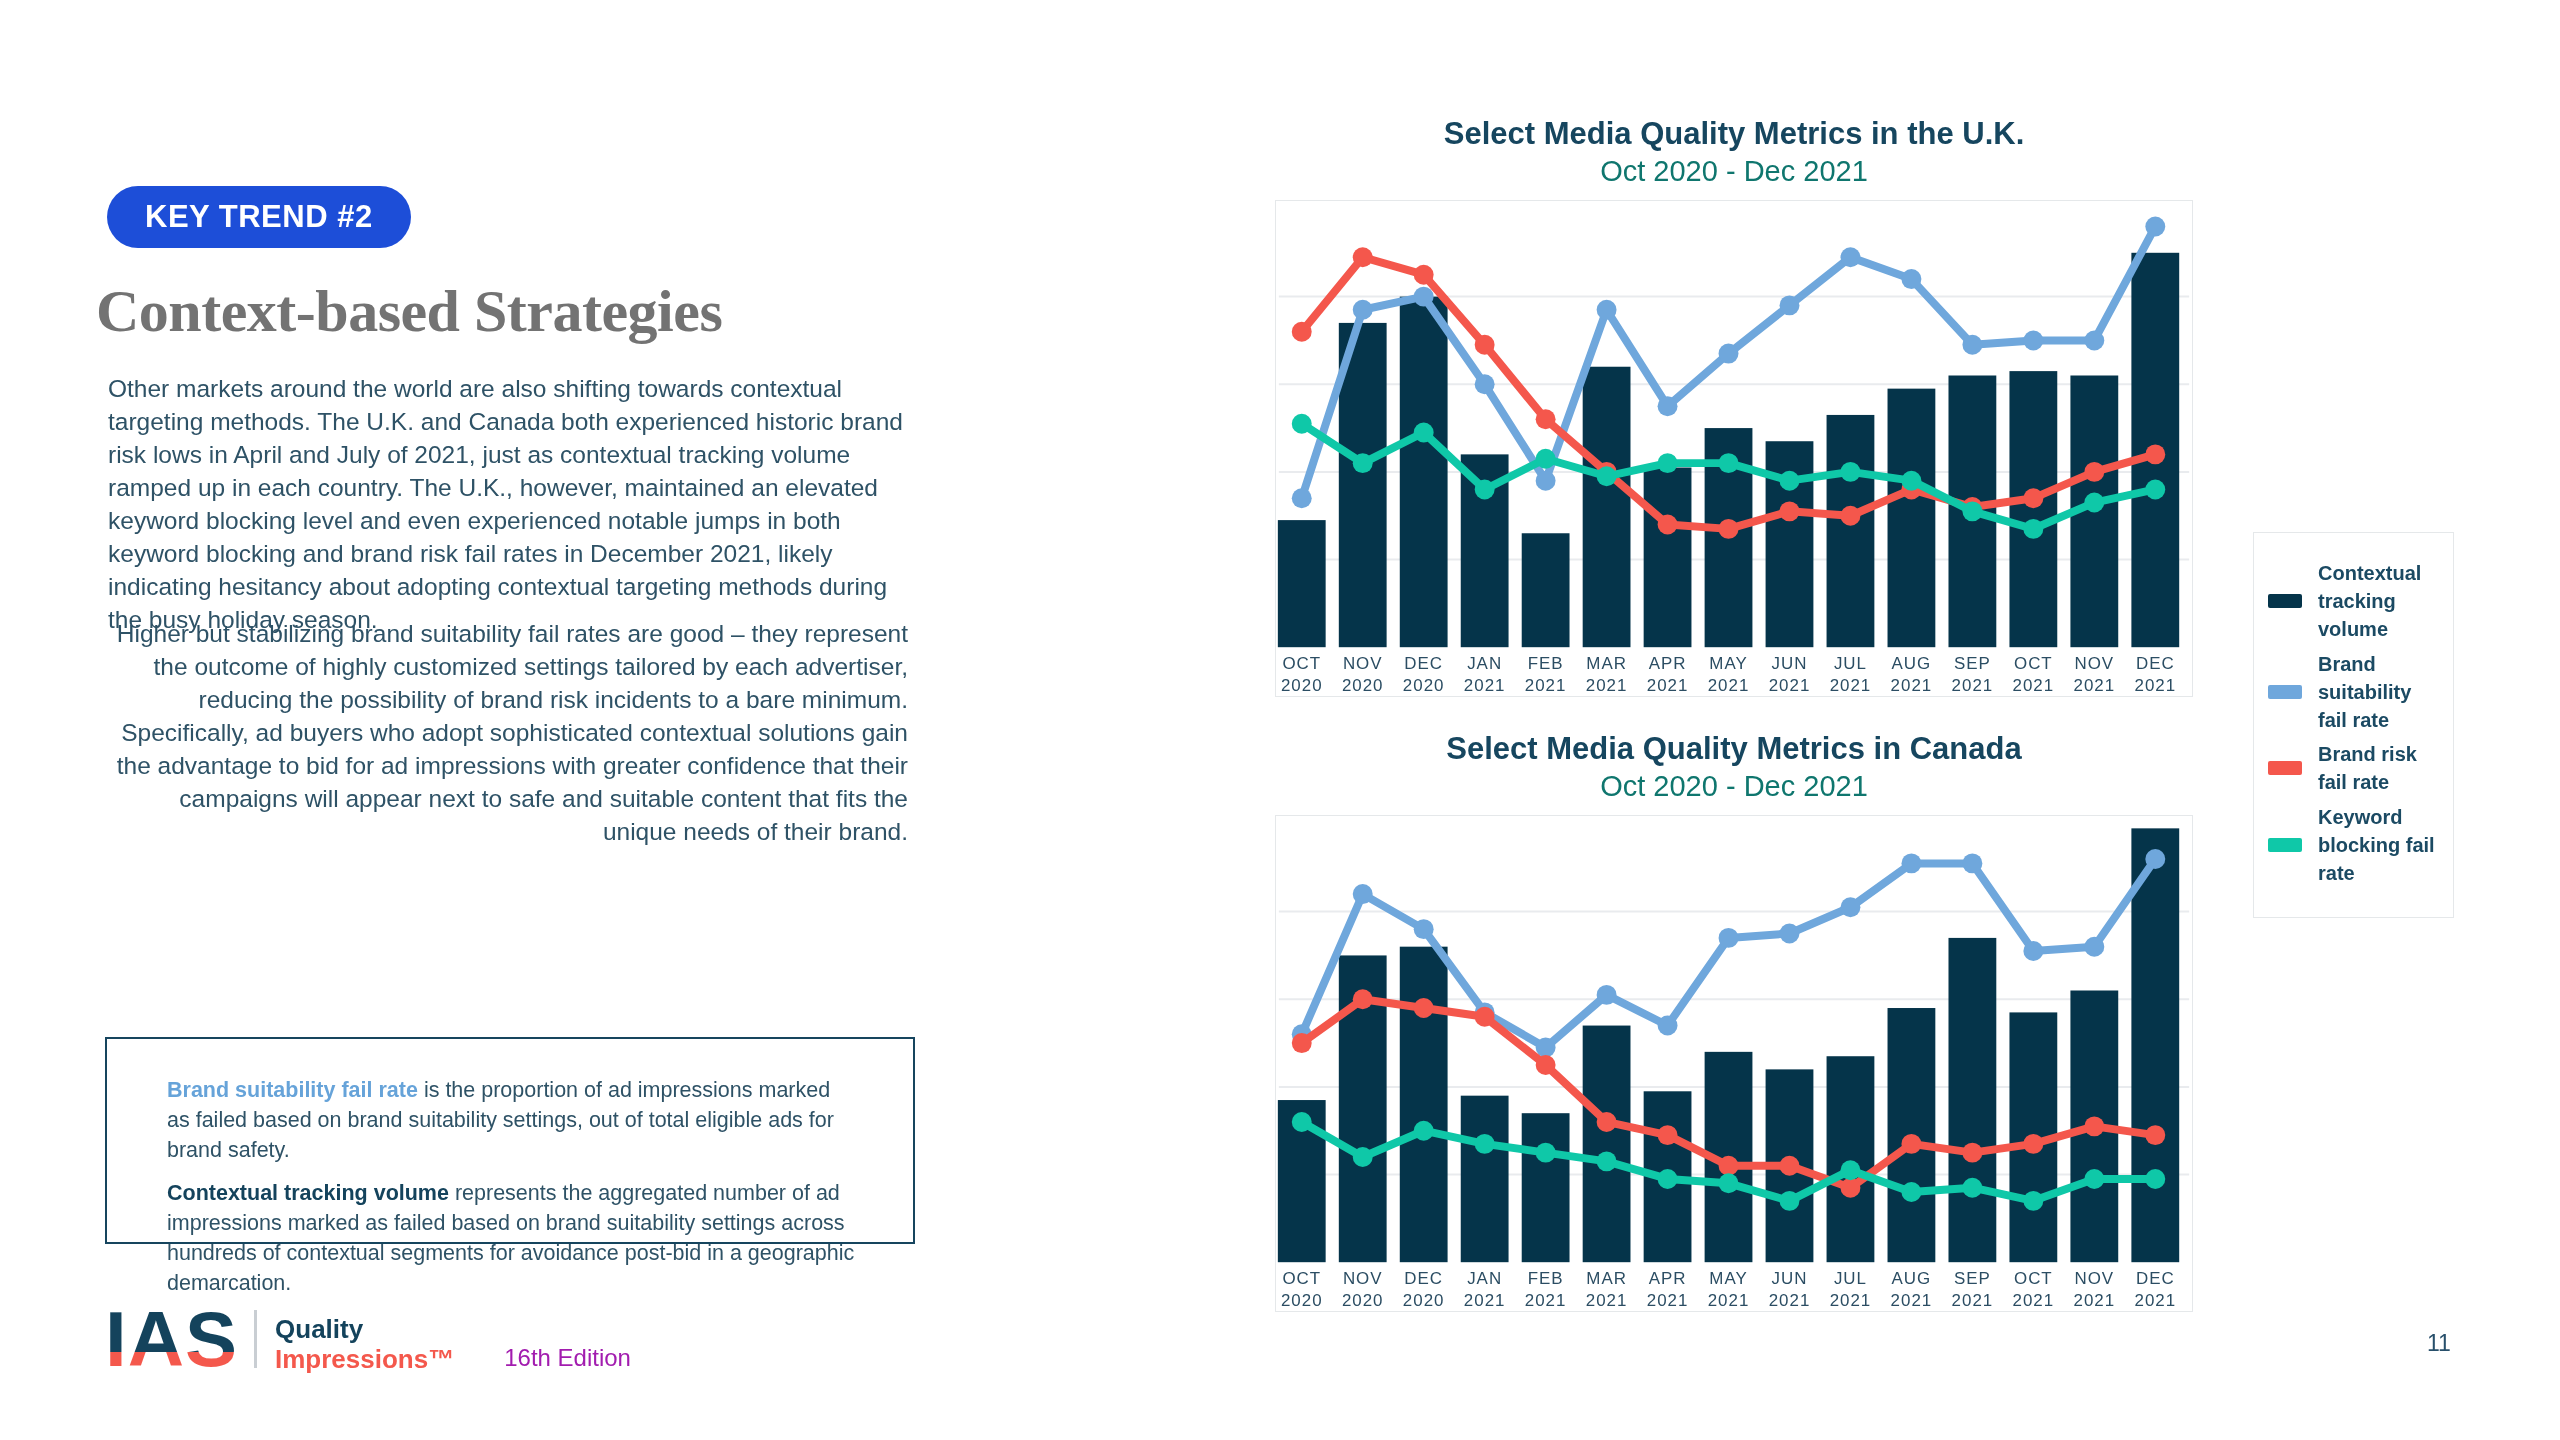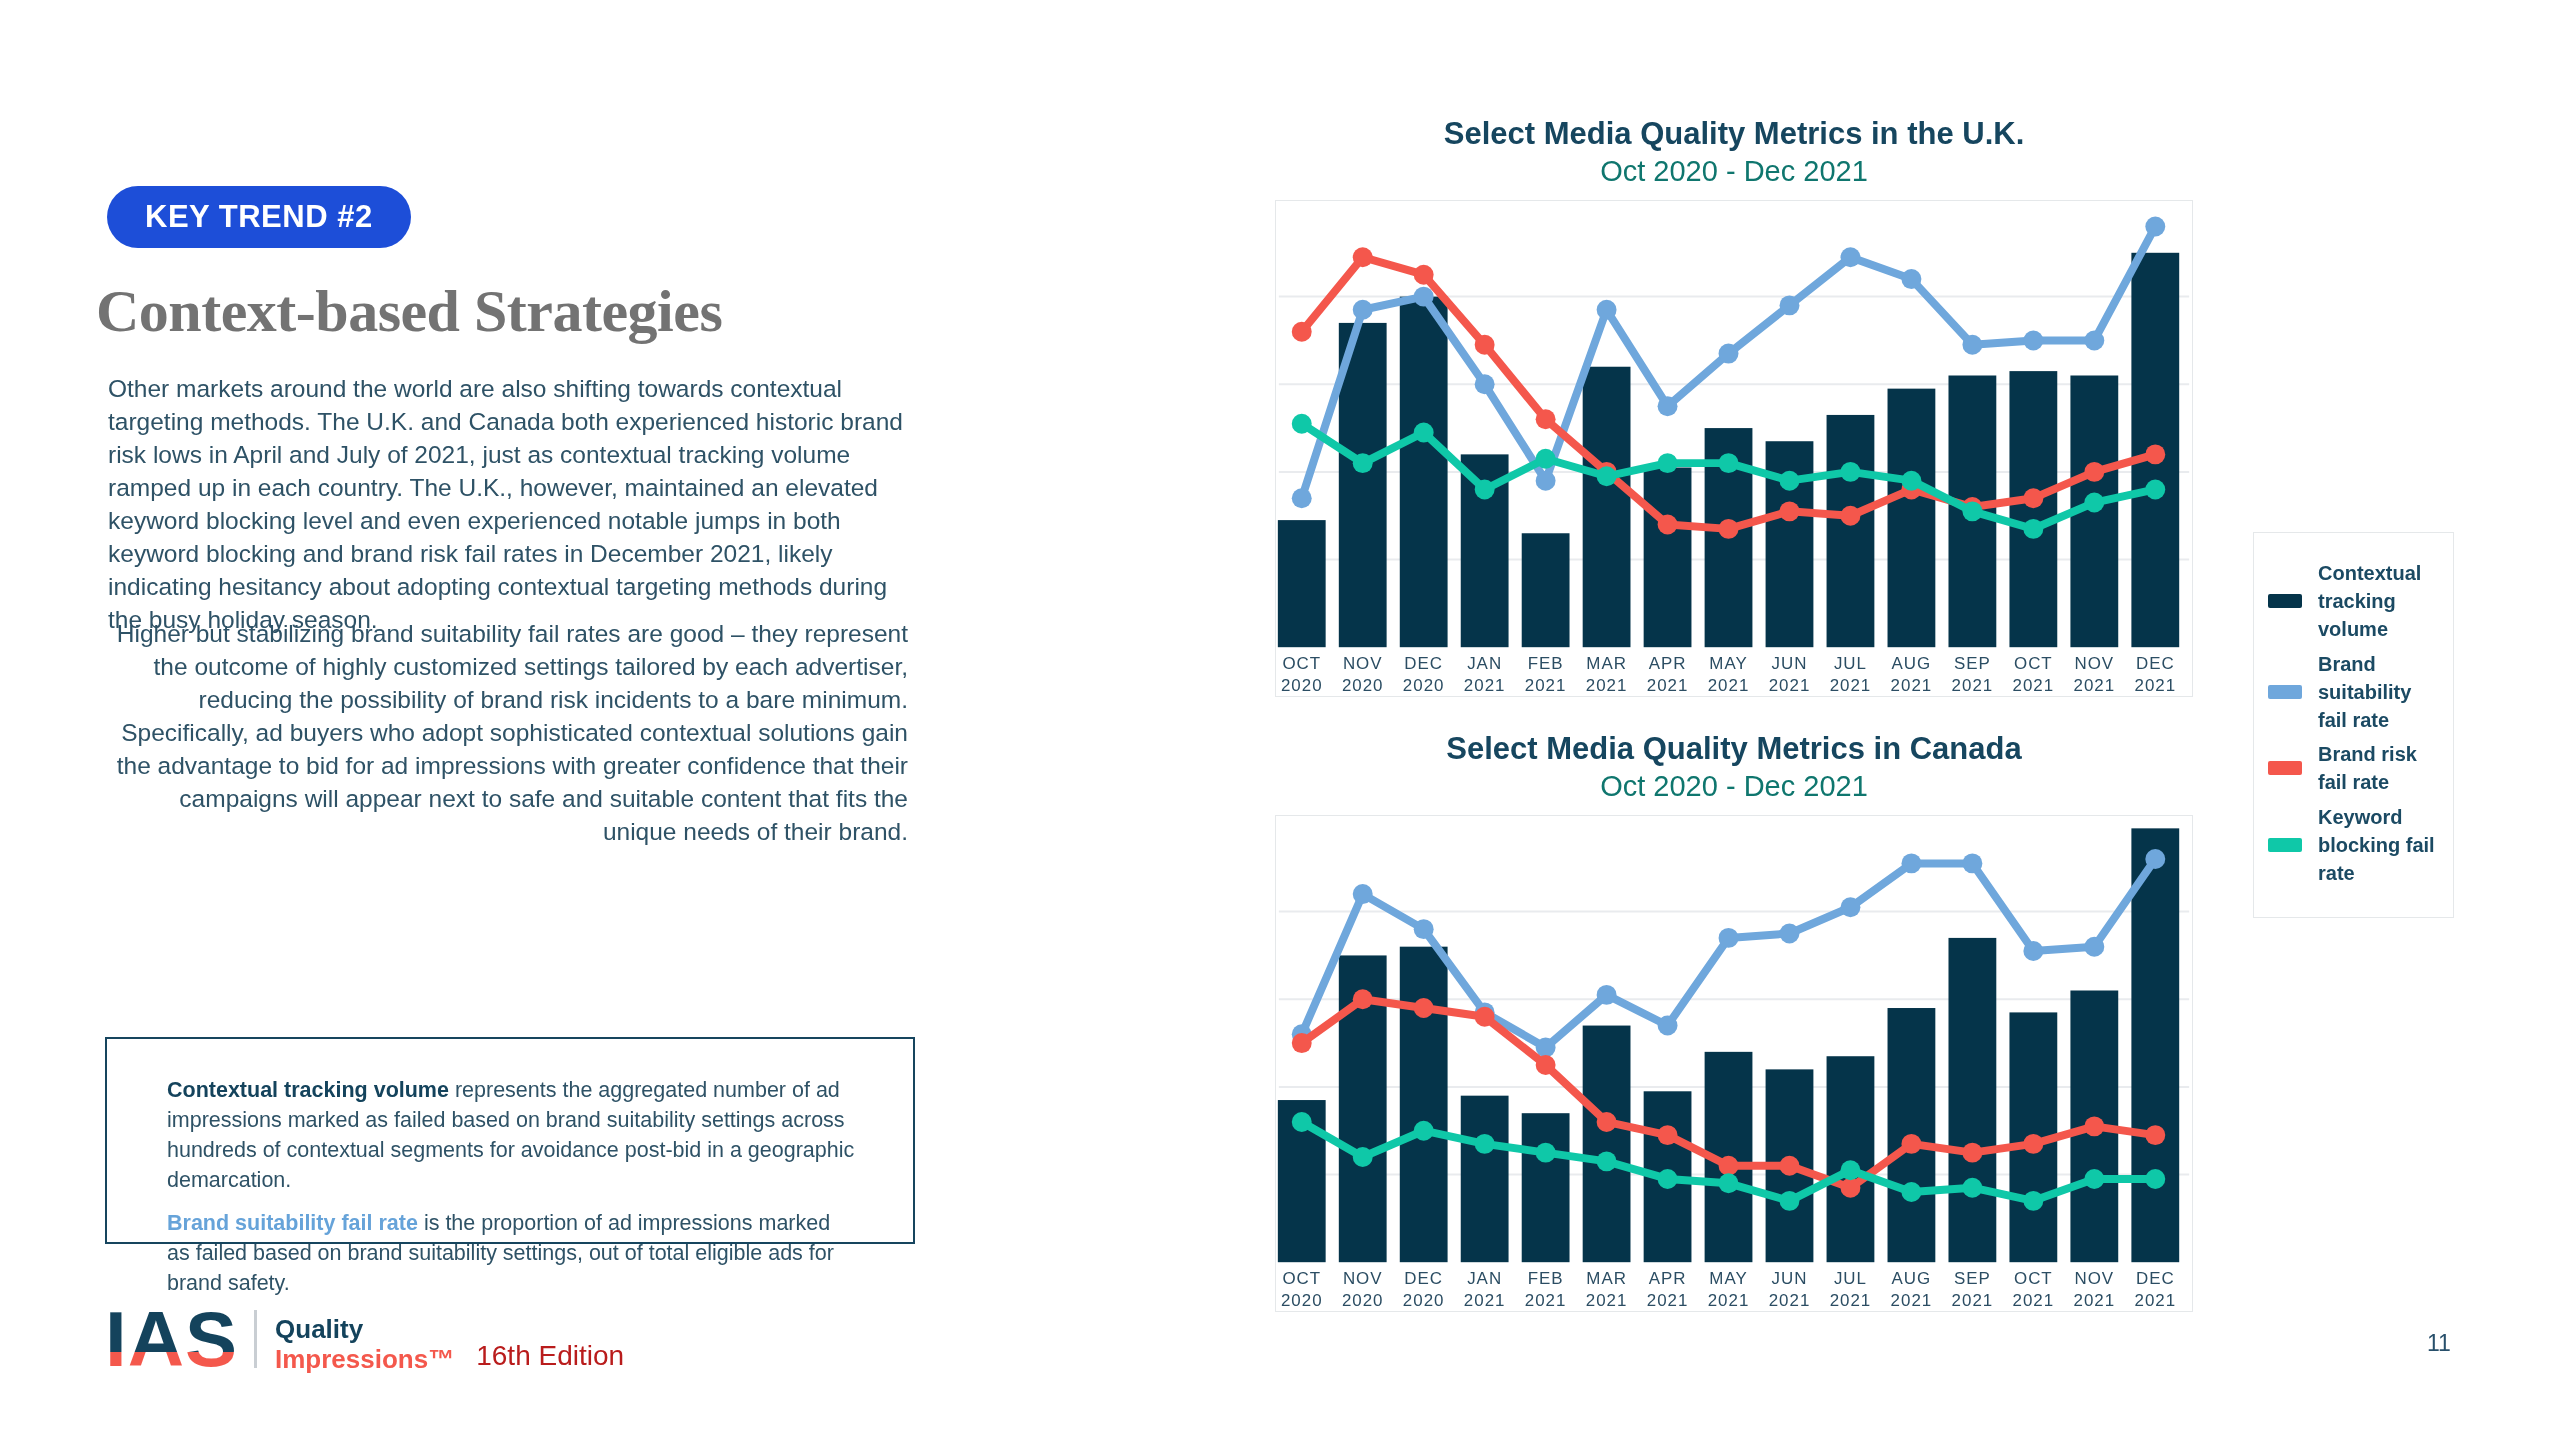--- a/index.html
+++ b/index.html
@@ -28,22 +28,22 @@
   .footer { position:absolute; left:105px; top:1300px; display:flex; align-items:center; }
   .ias-logo { font-size:78px; font-weight:800; line-height:1; letter-spacing:1px;
               color:#14435C;
               background:linear-gradient(180deg,#14435C 0%,#14435C 67%,#F4584C 67%,#F4584C 100%);
               -webkit-background-clip:text; background-clip:text;
               -webkit-text-fill-color:transparent; }
   .logo-divider { width:3px; height:58px; background:#C9CED3; margin:0 18px 0 16px; }
   .brand-stack { display:flex; flex-direction:column; justify-content:center;margin-top:12px; }
   .brand-line1 { color:#14435C; font-weight:bold; font-size:26px; line-height:1.15; }
   .brand-line2 { color:#F4584C; font-weight:bold; font-size:26px; line-height:1.15; }
-  .edition { margin-left:22px; align-self:flex-end; padding-bottom:6px;
-             color:#b91c1c; font-size:28px; }
+  .edition { margin-left:50px; align-self:flex-end; padding-bottom:6px;
+             color:#a21caf; font-size:24px; }
 
   
   .chart-title-block { position:absolute; left:1275px; width:918px; text-align:center; }
   .chart-title { color:#16465F; font-weight:bold; font-size:31px; line-height:36px; }
   .chart-subtitle { color:#0f766e; font-size:29px; line-height:34px; margin-top:2px; }
   .tb-uk { top:116px; }
   .tb-ca { top:731px; }
 
   .chart-panel { position:absolute; left:1275px; width:918px; height:497px;
                  background:#ffffff; border:1px solid #E5E8EA; }
@@ -69,22 +69,22 @@
 
   <div class="badge">KEY TREND #2</div>
 
   <h1 class="heading">Context-based Strategies</h1>
 
   <p class="para para1">Other markets around the world are also shifting towards contextual targeting methods. The U.K. and Canada both experienced historic brand risk lows in April and July of 2021, just as contextual tracking volume ramped up in each country. The U.K., however, maintained an elevated keyword blocking level and even experienced notable jumps in both keyword blocking and brand risk fail rates in December 2021, likely indicating hesitancy about adopting contextual targeting methods during the busy holiday season.</p>
 
   <p class="para para2">Higher but stabilizing brand suitability fail rates are good – they represent the outcome of highly customized settings tailored by each advertiser, reducing the possibility of brand risk incidents to a bare minimum. Specifically, ad buyers who adopt sophisticated contextual solutions gain the advantage to bid for ad impressions with greater confidence that their campaigns will appear next to safe and suitable content that fits the unique needs of their brand.</p>
 
   <div class="def-box">
+    <p><span class="def-term-blue">Brand suitability fail rate</span><span> is the proportion of ad impressions marked as failed based on brand suitability settings, out of total eligible ads for brand safety.</span></p>
     <p><span class="def-term-navy">Contextual tracking volume</span><span> represents the aggregated number of ad impressions marked as failed based on brand suitability settings across hundreds of contextual segments for avoidance post-bid in a geographic demarcation.</span></p>
-    <p><span class="def-term-blue">Brand suitability fail rate</span><span> is the proportion of ad impressions marked as failed based on brand suitability settings, out of total eligible ads for brand safety.</span></p>
   </div>
 
   <div class="footer">
     <div class="ias-logo">IAS</div>
     <div class="logo-divider"></div>
     <div class="brand-stack">
       <div class="brand-line1">Quality</div>
       <div class="brand-line2">Impressions™</div>
     </div>
     <div class="edition">16th Edition</div>

